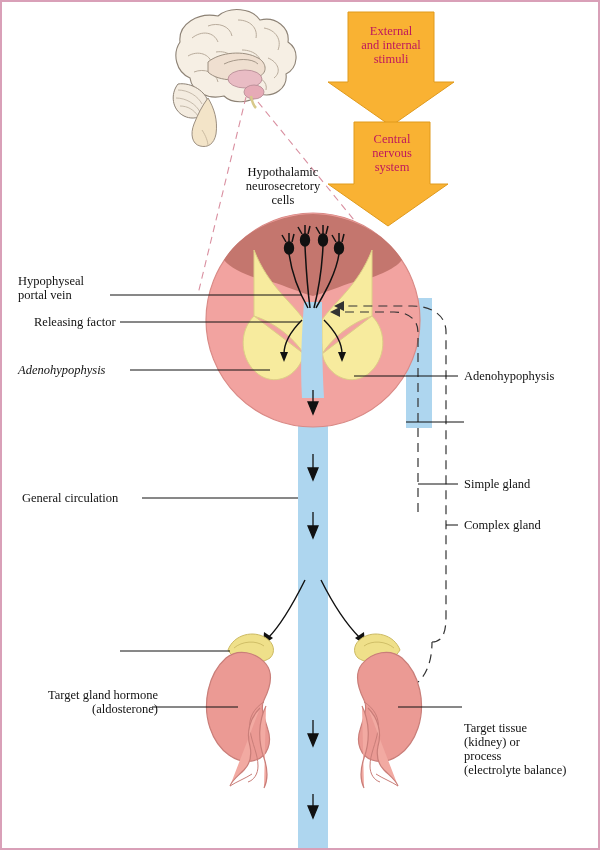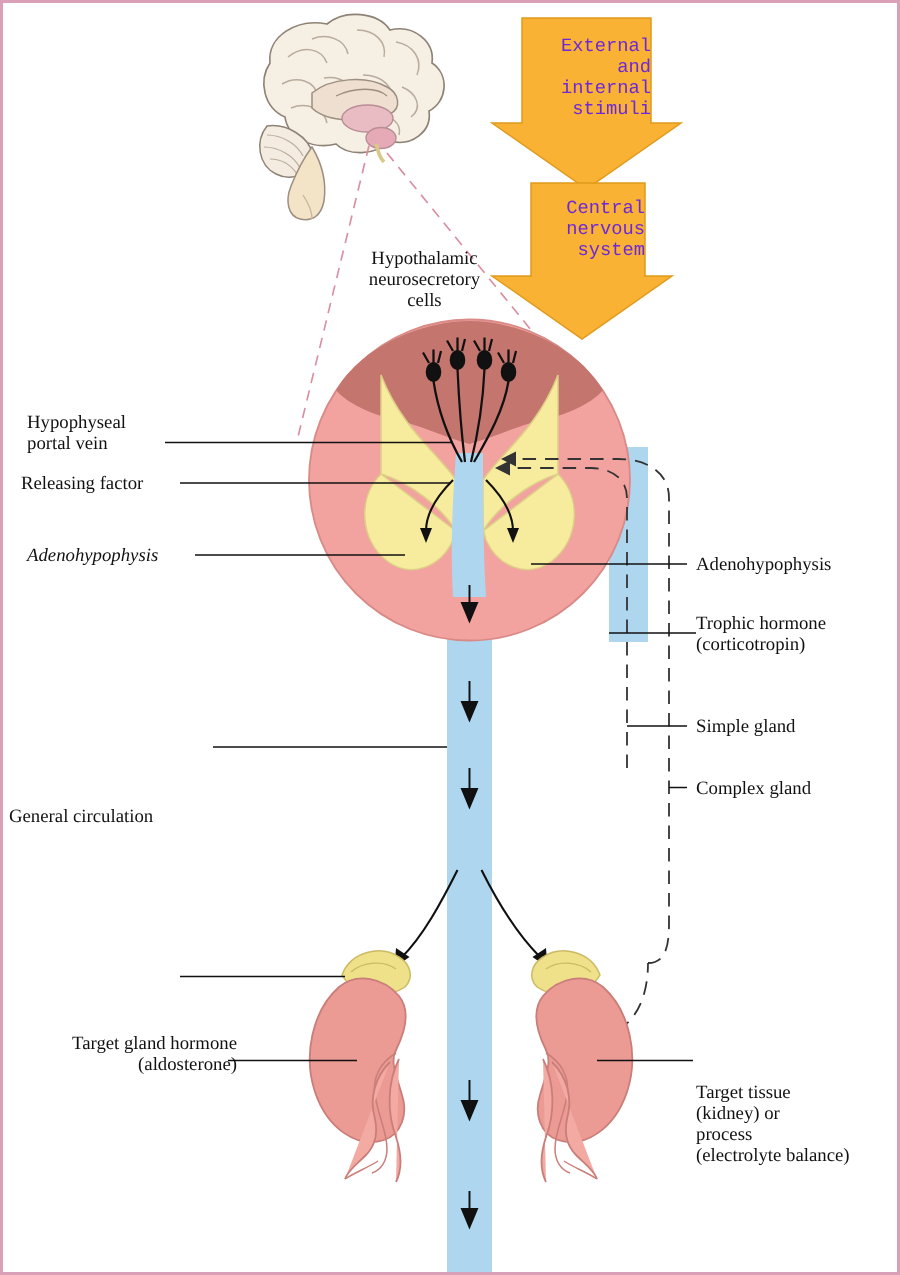--- a/index.html
+++ b/index.html
@@ -27,25 +27,25 @@
   }
   .lbl.center { text-align: center; }
 
   
   .orange-arrow {
     position: absolute;
   }
   .orange-arrow .txt {
     position: absolute;
     left: 0; right: 0;
-    text-align: right;
-    font-family: Liberation Mono, monospace;
+    text-align: center;
+    font-family: Liberation Serif, serif;
     font-size: 12.5px;
     line-height: 14px;
-    color: #6d28d9;
+    color: #be185d;
     white-space: pre-line;
   }
 
   svg.layer {
     position: absolute;
     left: 0; top: 0;
     width: 600px;
     height: 850px;
     overflow: visible;
   }
@@ -254,34 +254,32 @@
 system</div>
   </div>
 
   <div class="lbl" style="left:16px; top:272px; width:104px;">Hypophyseal
 portal vein</div>
 
   <div class="lbl center" style="left:222px; top:163px; width:118px;">Hypothalamic
 neurosecretory
 cells</div>
 
-  <div class="lbl" style="left:12px; top:313px; width:108px;">Releasing factor</div>
+  <div class="lbl" style="left:32px; top:313px; width:108px;">Releasing factor</div>
 
   <div class="lbl" style="left:16px; top:361px; width:118px;font-style:italic;">Adenohypophysis</div>
 
-  <div class="lbl" style="left:4px; top:489px; width:130px;margin-top:46px;">General circulation</div>
+  <div class="lbl" style="left:20px; top:489px; width:130px;">General circulation</div>
 
 
   <div class="lbl" style="left:16px; top:686px; width:140px;text-align:right;">Target gland hormone
 (aldosterone)</div>
 
   <div class="lbl" style="left:462px; top:367px; width:126px;">Adenohypophysis</div>
 
-  <div class="lbl" style="left:462px; top:406px; width:126px;">Trophic hormone
-(corticotropin)</div>
 
   <div class="lbl" style="left:462px; top:475px; width:120px;">Simple gland</div>
 
   <div class="lbl" style="left:462px; top:516px; width:120px;">Complex gland</div>
 
   <div class="lbl" style="left:462px; top:691px; width:130px;margin-top:28px;">Target tissue
 (kidney) or
 process
 (electrolyte balance)</div>
 

